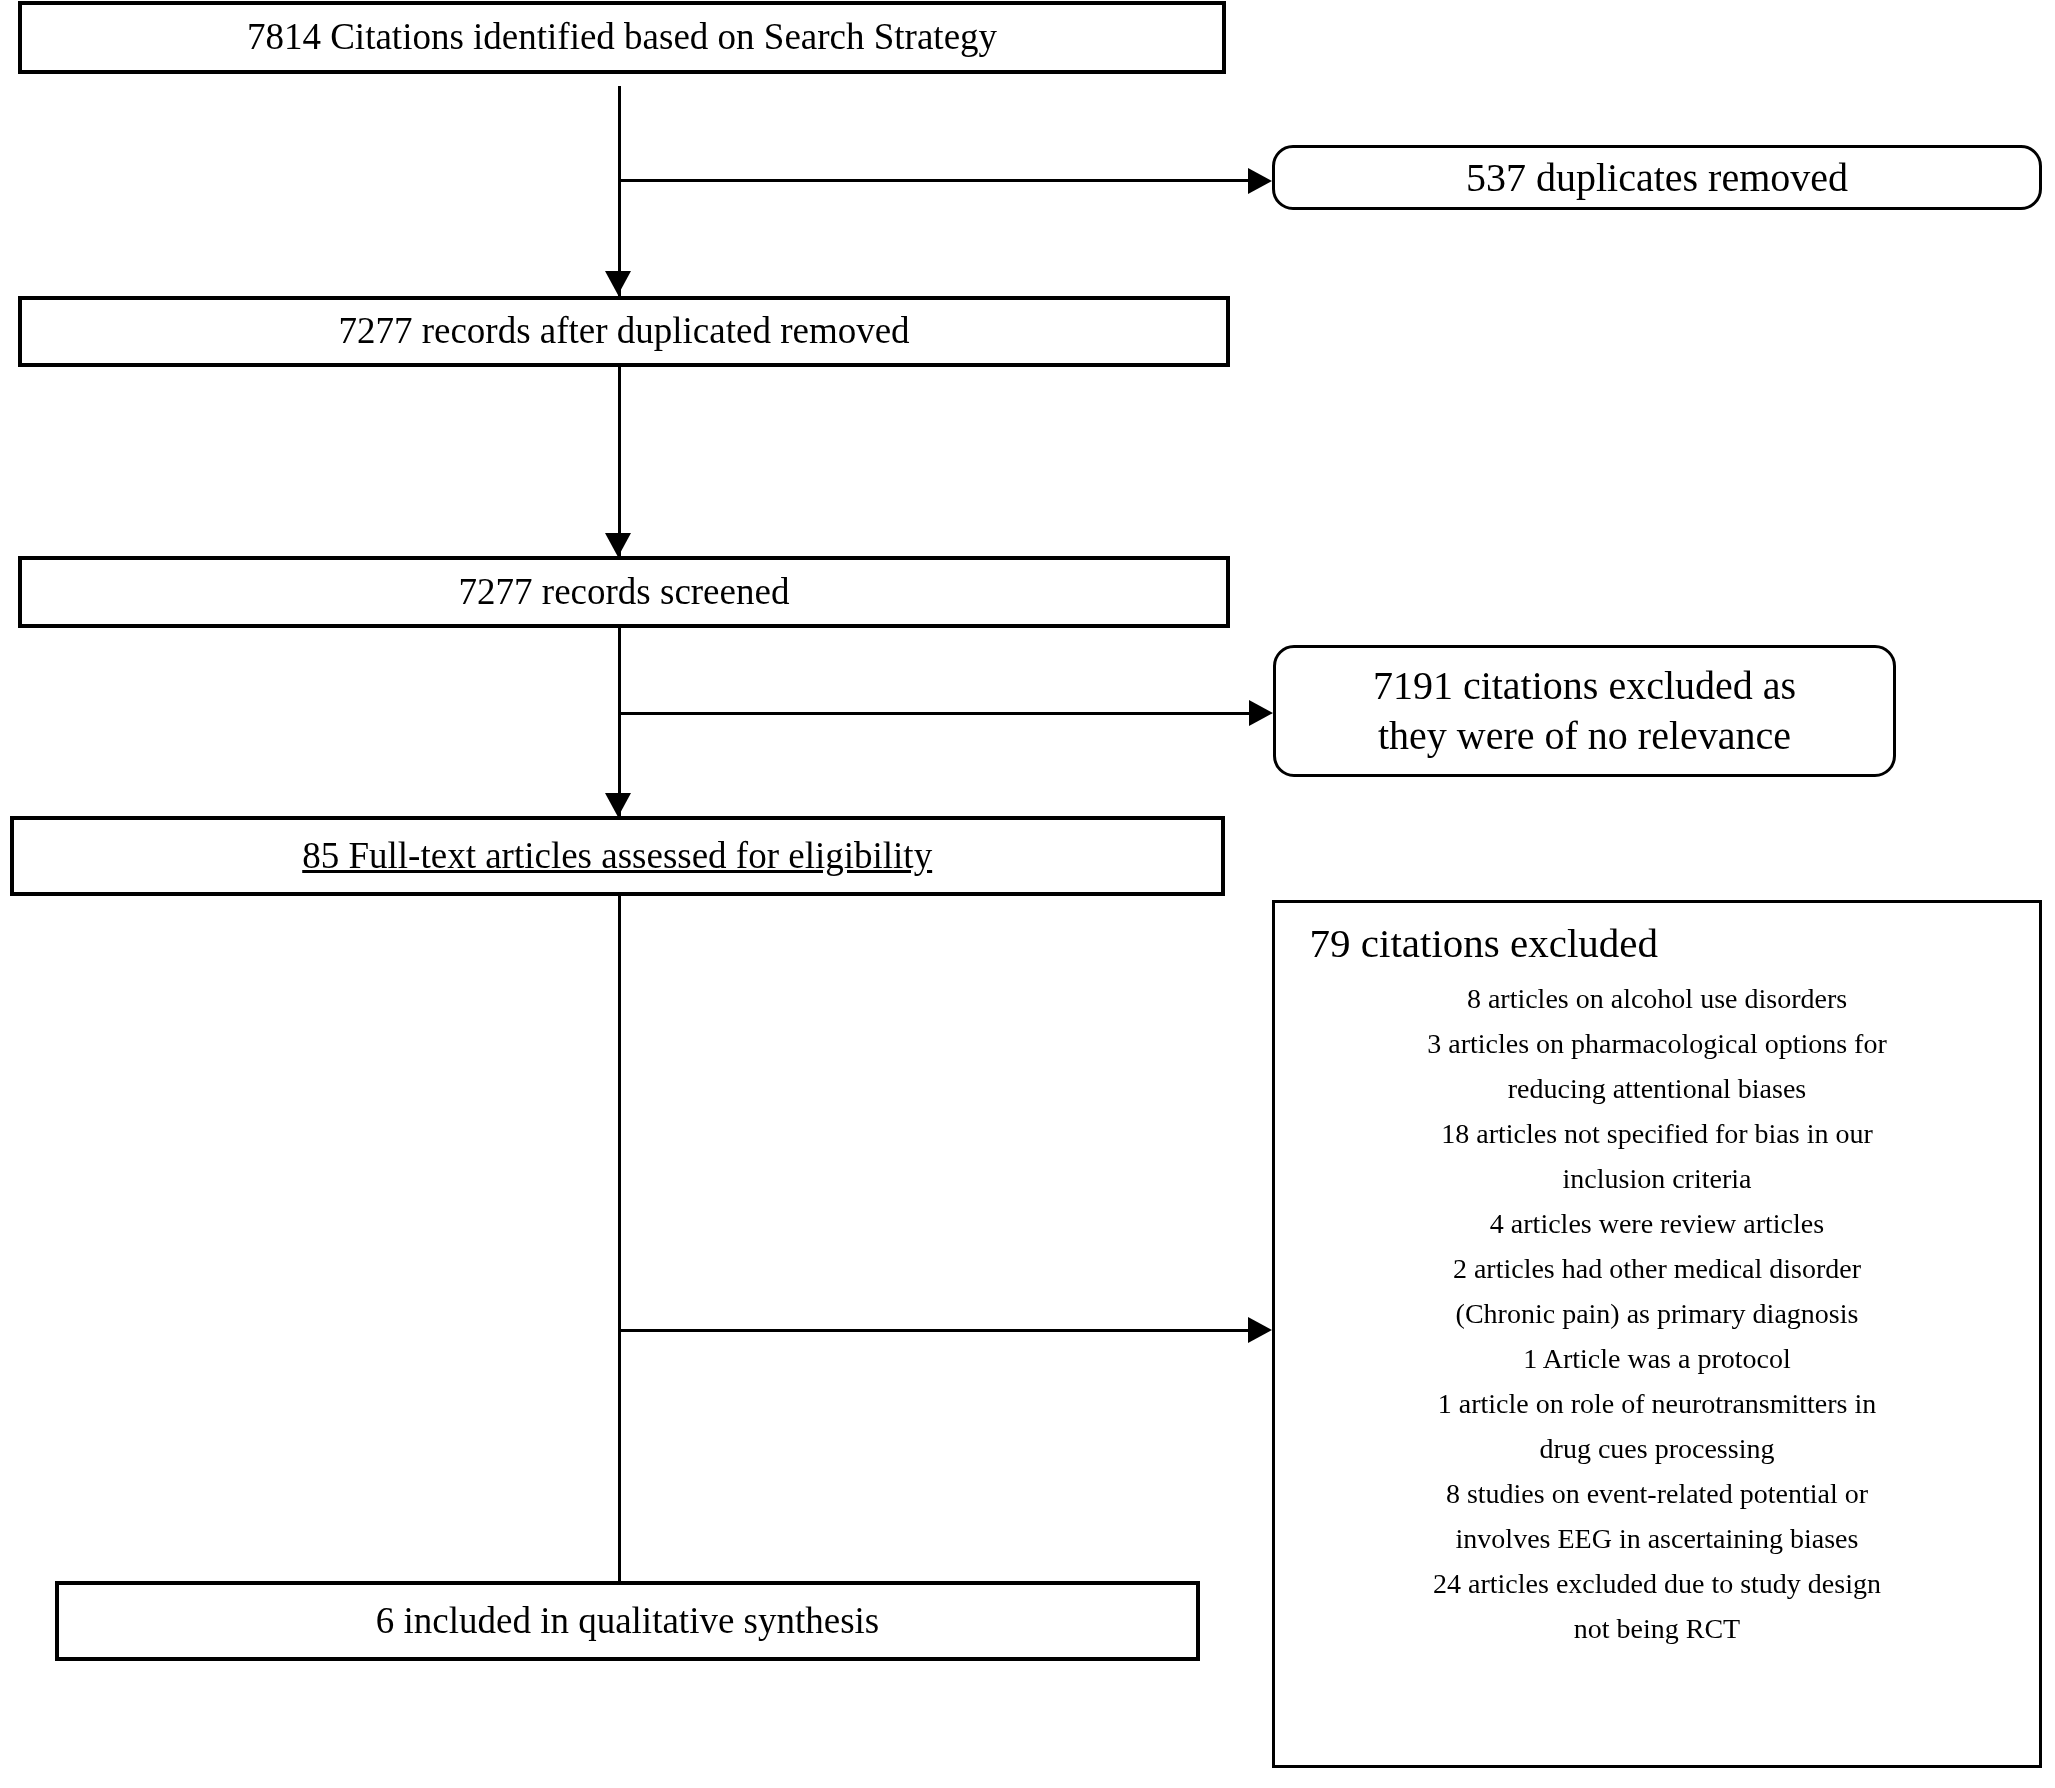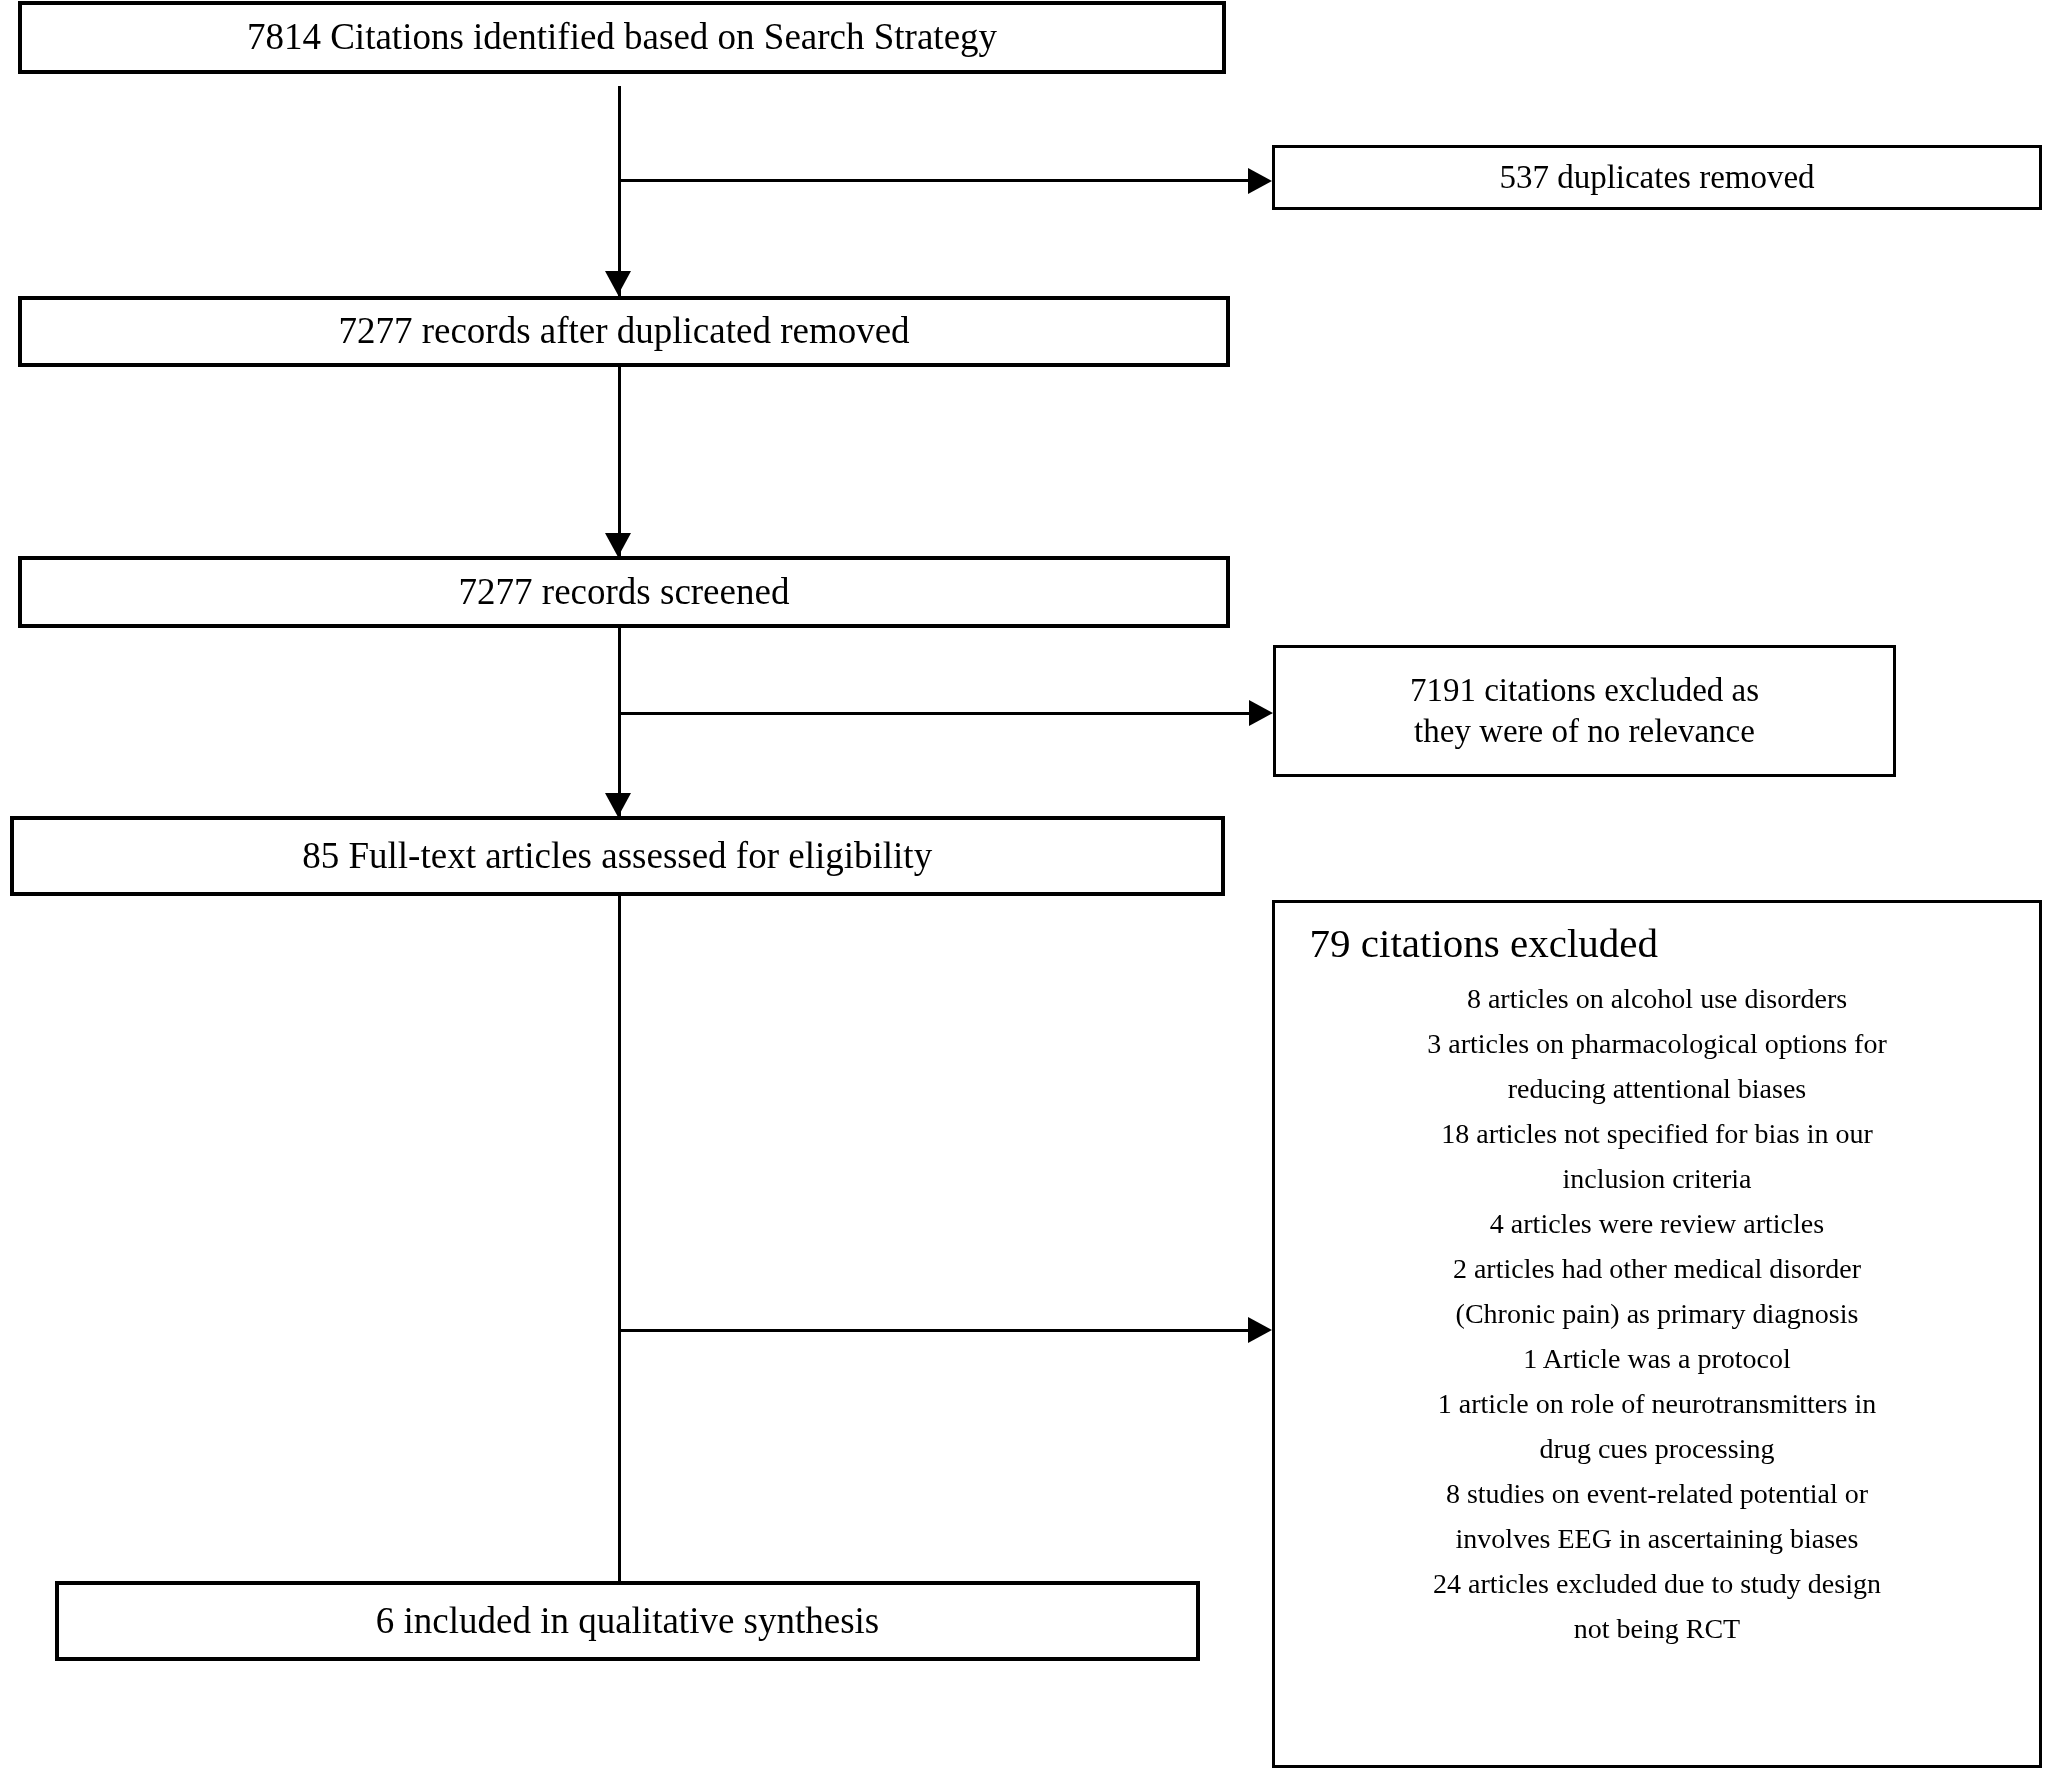--- a/index.html
+++ b/index.html
@@ -23,21 +23,21 @@
     border: 4.5px solid #000000;
     display: flex;
     align-items: center;
     justify-content: center;
     text-align: center;
     line-height: 1.25;
     white-space: pre-line;
   }
   .box.thin { border-width: 3.9px; }
   .f-main { font-size: 37px; }
-  .f-side { font-size: 33px; }
+  .f-side { font-size: 40px; border-radius: 21px; }
   .vline, .hline {
     position: absolute;
     background: #000000;
   }
   .vline { width: 3.2px; }
   .hline { height: 3.2px; }
   .arrow-down {
     position: absolute;
     width: 0; height: 0;
     border-left: 13.6px solid transparent;
@@ -93,21 +93,21 @@
   <div class="arrow-right" style="left:1248px; top:168px;"></div>
   <div class="arrow-right" style="left:1249px; top:700px;"></div>
   <div class="arrow-right" style="left:1248px; top:1317px;"></div>
 
   <div class="box f-main" style="left:18px; top:1px; width:1208px; height:73px;">7814 Citations identified based on Search Strategy</div>
 
   <div class="box f-main" style="left:18px; top:296px; width:1212px; height:71px;">7277 records after duplicated removed</div>
 
   <div class="box f-main" style="left:18px; top:556px; width:1212px; height:72px;">7277 records screened</div>
 
-  <div class="box f-main" style="left:9.7px; top:816px; width:1215px; height:80px;">85 Full-text articles assessed for eligibility</div>
+  <div class="box f-main" style="left:9.7px; top:816px; width:1215px; height:80px;text-decoration:underline;">85 Full-text articles assessed for eligibility</div>
 
   <div class="box f-main" style="left:55px; top:1581px; width:1145px; height:80px;text-align:right;">6 included in qualitative synthesis</div>
 
   <div class="box thin f-side" style="left:1272px; top:145px; width:770px; height:65px;">537 duplicates removed</div>
 
   <div class="box thin f-side" style="left:1273px; top:645px; width:623px; height:132px;">7191 citations excluded as
 they were of no relevance</div>
 
   <div id="excluded-box" style="left:1272px; top:900px; width:770px; height:868px;">
     <div class="hdr">79 citations excluded</div>

